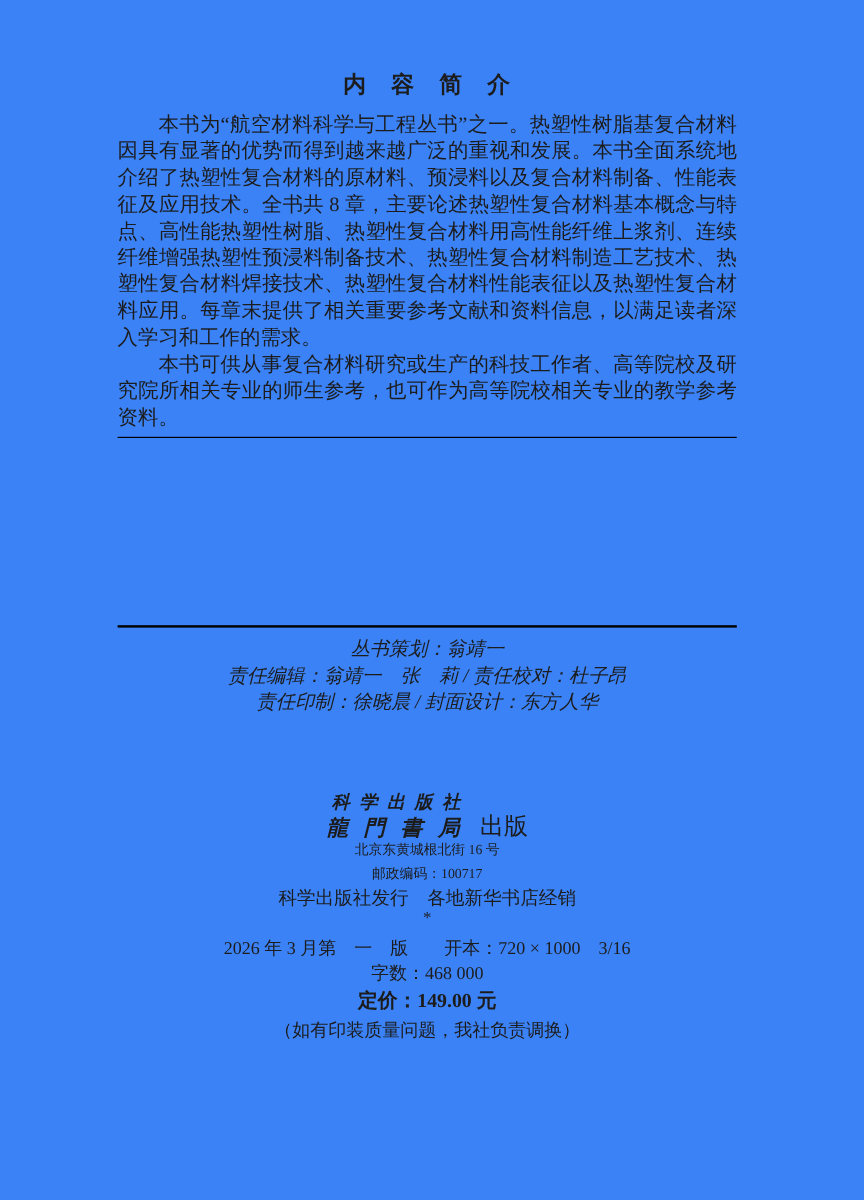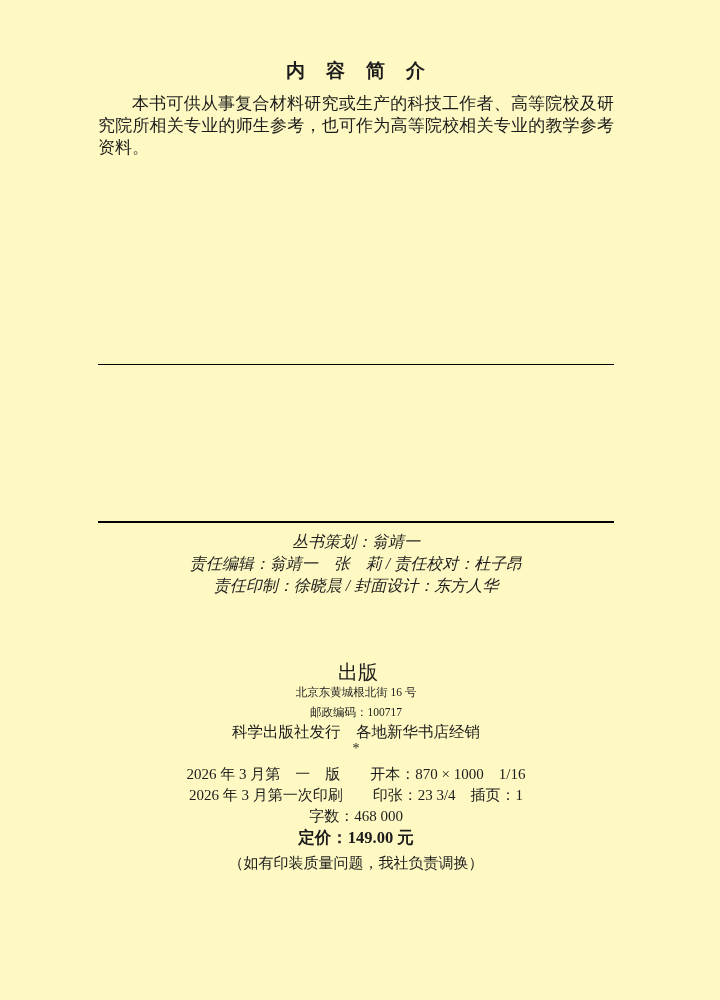--- a/index.html
+++ b/index.html
@@ -1,20 +1,20 @@
 <!DOCTYPE html>
 <html><head>
 <meta charset="utf-8">
 <style>
   html,body { margin:0; padding:0; background:#e8e8e8; }
   .page {
     position:relative;
     width:720px; height:1000px;
     margin:0 auto;
-    background:#fef9c3;
+    background:#3b82f6;
     color:#1c1c1c;
     font-family:"Liberation Serif","DejaVu Serif",serif;
     overflow:hidden;
   }
   .abs { position:absolute; left:98px; width:516px; }
 
   .page-title {
     top:58px;
     text-align:center;
     font-size:19px;
@@ -73,43 +73,47 @@
   .ed-note  { font-size:15px; margin-top:3px; line-height:22px; }
 </style>
 </head>
 <body>
 
 <div class="page">
 
   <div class="abs page-title">内　容　简　介</div>
 
   <div class="abs intro">
+    <p>本书为“航空材料科学与工程丛书”之一。热塑性树脂基复合材料因具有显著的优势而得到越来越广泛的重视和发展。本书全面系统地介绍了热塑性复合材料的原材料、预浸料以及复合材料制备、性能表征及应用技术。全书共 8 章，主要论述热塑性复合材料基本概念与特点、高性能热塑性树脂、热塑性复合材料用高性能纤维上浆剂、连续纤维增强热塑性预浸料制备技术、热塑性复合材料制造工艺技术、热塑性复合材料焊接技术、热塑性复合材料性能表征以及热塑性复合材料应用。每章末提供了相关重要参考文献和资料信息，以满足读者深入学习和工作的需求。</p>
     <p>本书可供从事复合材料研究或生产的科技工作者、高等院校及研究院所相关专业的师生参考，也可作为高等院校相关专业的教学参考资料。</p>
   </div>
 
   <div class="abs rule-thin"></div>
 
 
   <div class="abs rule-thick"></div>
 
   <div class="abs credits">
     <div>丛书策划：翁靖一</div>
     <div>责任编辑：翁靖一　张　莉 / 责任校对：杜子昂</div>
     <div>责任印制：徐晓晨 / 封面设计：东方人华</div>
   </div>
 
   <div class="abs publisher">
     <div class="logo-row">
+      <div class="logo-script">
+        <div class="ls1">科学出版社</div>
+        <div class="ls2">龍門書局</div>
+      </div>
       <div class="logo-pub">出版</div>
     </div>
     <div class="pub-address">北京东黄城根北街 16 号</div>
     <div class="pub-postcode">邮政编码：100717</div>
     <div class="pub-dist">科学出版社发行　各地新华书店经销</div>
     <div class="pub-star">*</div>
 
-    <div class="ed-line1">2026 年 3 月第　一　版　　开本：870 × 1000　1/16</div>
-    <div class="ed-line2">2026 年 3 月第一次印刷　　印张：23 3/4　插页：1</div>
+    <div class="ed-line1">2026 年 3 月第　一　版　　开本：720 × 1000　3/16</div>
     <div class="ed-wc">字数：468 000</div>
     <div class="ed-price">定价：149.00 元</div>
     <div class="ed-note">（如有印装质量问题，我社负责调换）</div>
   </div>
 
 </div>
 
 </body></html>

